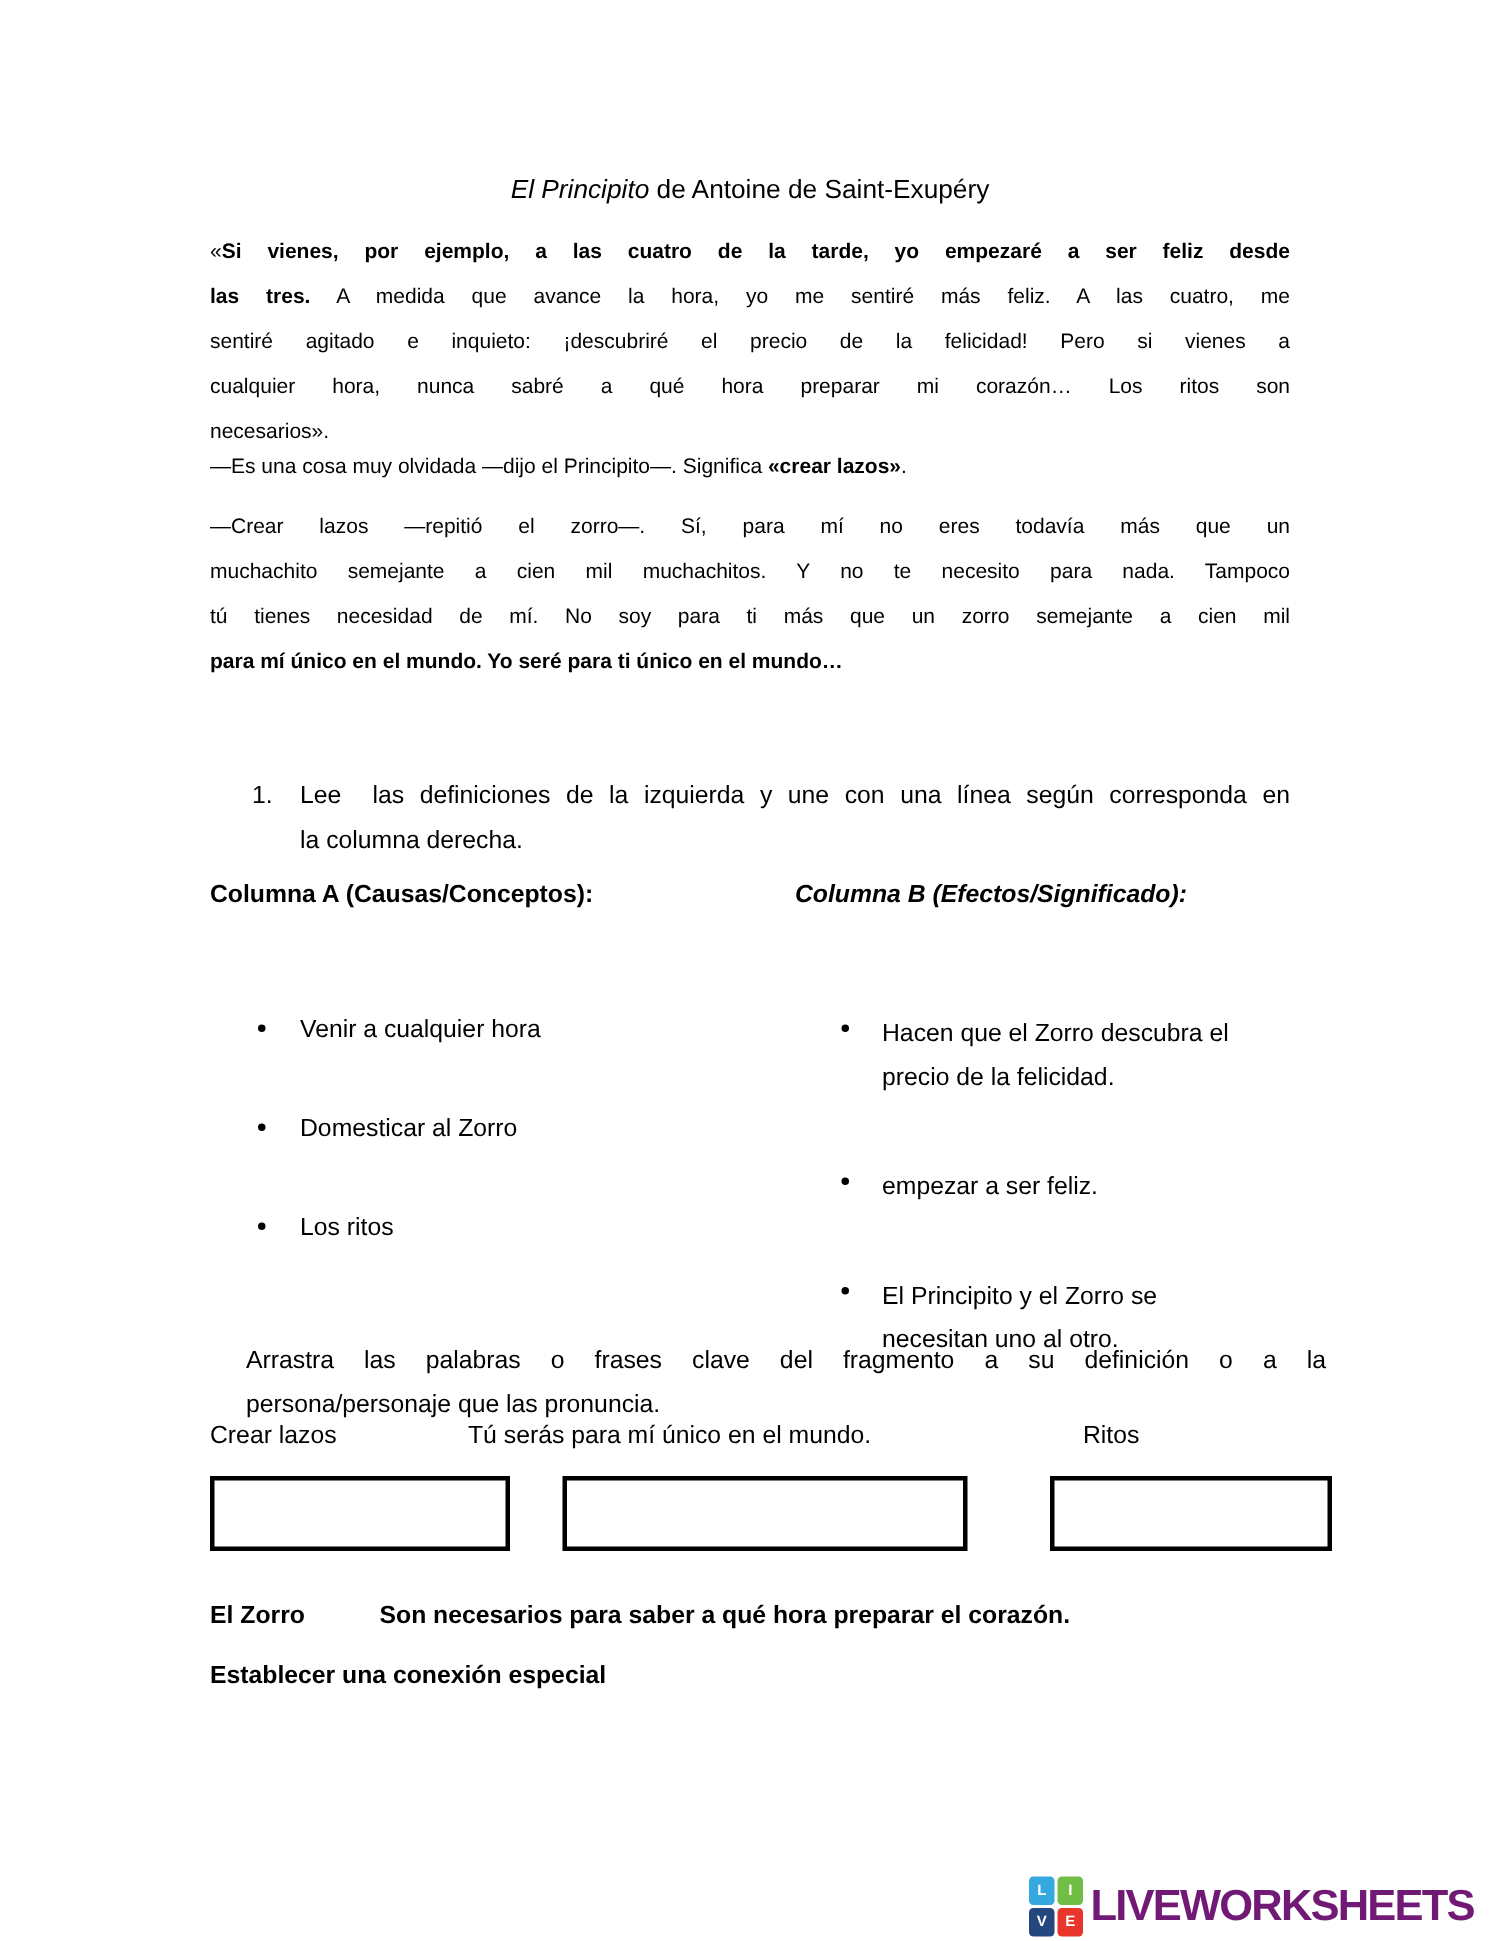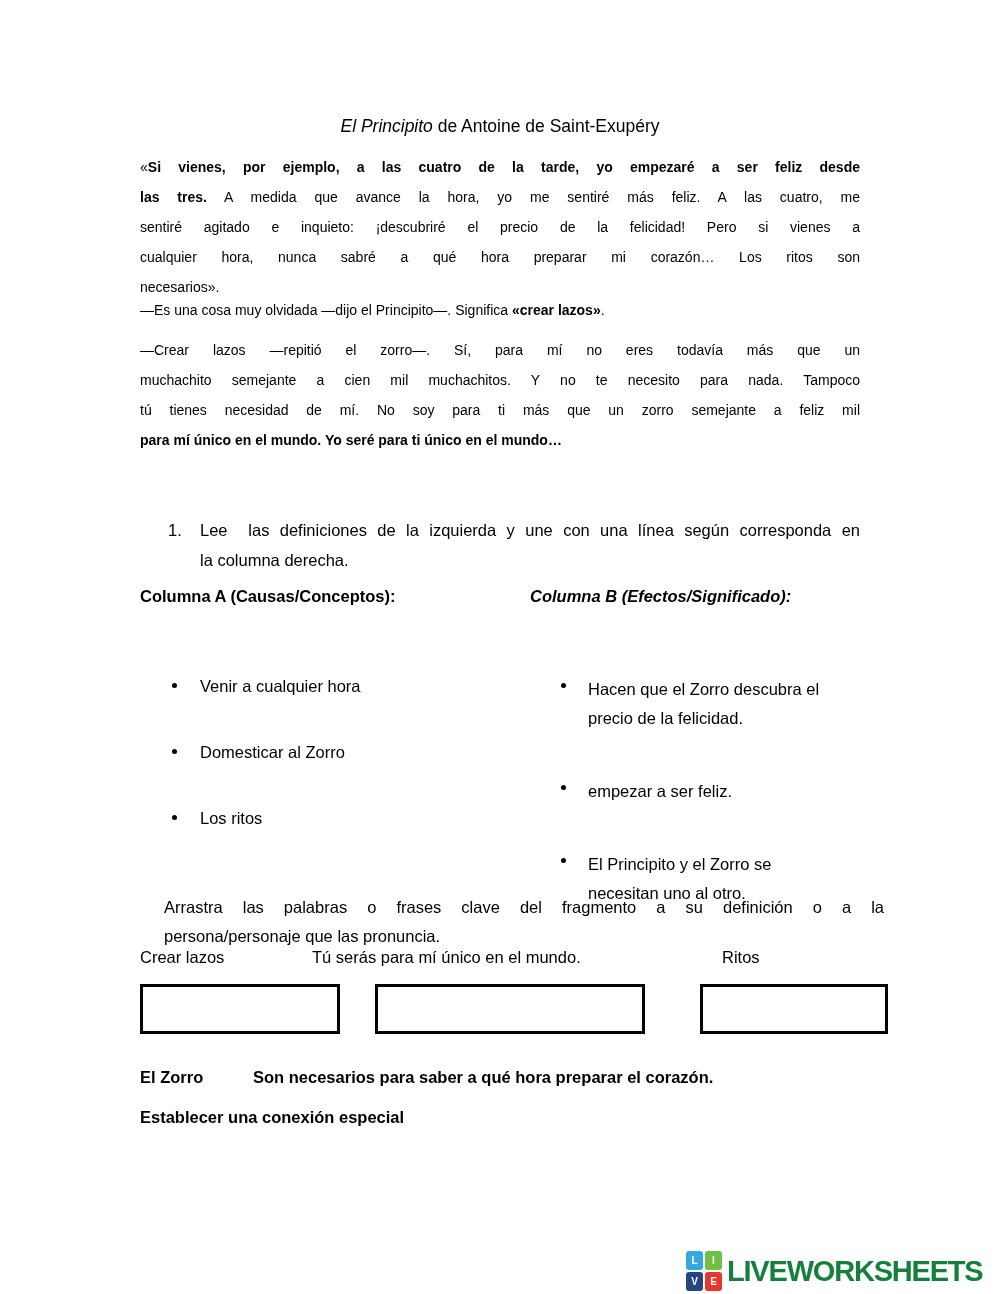--- a/index.html
+++ b/index.html
@@ -73,21 +73,21 @@
       <div class="tline"><span>necesarios».</span></div>
     </div>
 
   <div class="abs p2 bodytext">
       <div class="tline"><span>—Es una cosa muy olvidada —dijo el Principito—. Significa </span><span class="b">«crear lazos»</span><span>.</span></div>
     </div>
 
   <div class="abs p3 bodytext">
       <div class="tline just"><span>—Crear lazos —repitió el zorro—. Sí, para mí no eres todavía más que un</span></div>
       <div class="tline just"><span>muchachito semejante a cien mil muchachitos. Y no te necesito para nada. Tampoco</span></div>
-      <div class="tline just"><span>tú tienes necesidad de mí. No soy para ti más que un zorro semejante a feliz mil</span></div>
+      <div class="tline just"><span>tú tienes necesidad de mí. No soy para ti más que un zorro semejante a cien mil</span></div>
       <div class="tline"><span class="b">para mí único en el mundo. Yo seré para ti único en el mundo…</span></div>
     </div>
 
   <div class="abs item1 extext">
     <span class="num">1.</span>
     <div class="itxt">
         <div class="tline just"><span>Lee&nbsp; las definiciones de la izquierda y une con una línea según corresponda en</span></div>
         <div class="tline"><span>la columna derecha.</span></div>
       </div>
   </div>
@@ -157,16 +157,16 @@
 
   <div class="abs finalrow extext">Establecer una conexión especial</div>
 
   <div class="abs logo">
     <div class="logo-grid">
       <span class="tile t0" style="background-color: rgb(53, 168, 224);">L</span>
       <span class="tile t1" style="background-color: rgb(112, 191, 68);">I</span>
       <span class="tile t2" style="background-color: rgb(37, 71, 127);">V</span>
       <span class="tile t3" style="background-color: rgb(233, 54, 44);">E</span>
     </div>
-    <span class="wordmark" style="color: #15803d;">LIVEWORKSHEETS</span>
+    <span class="wordmark" style="color: #701a75;">LIVEWORKSHEETS</span>
   </div>
 
 </div>
 
 </body></html>

